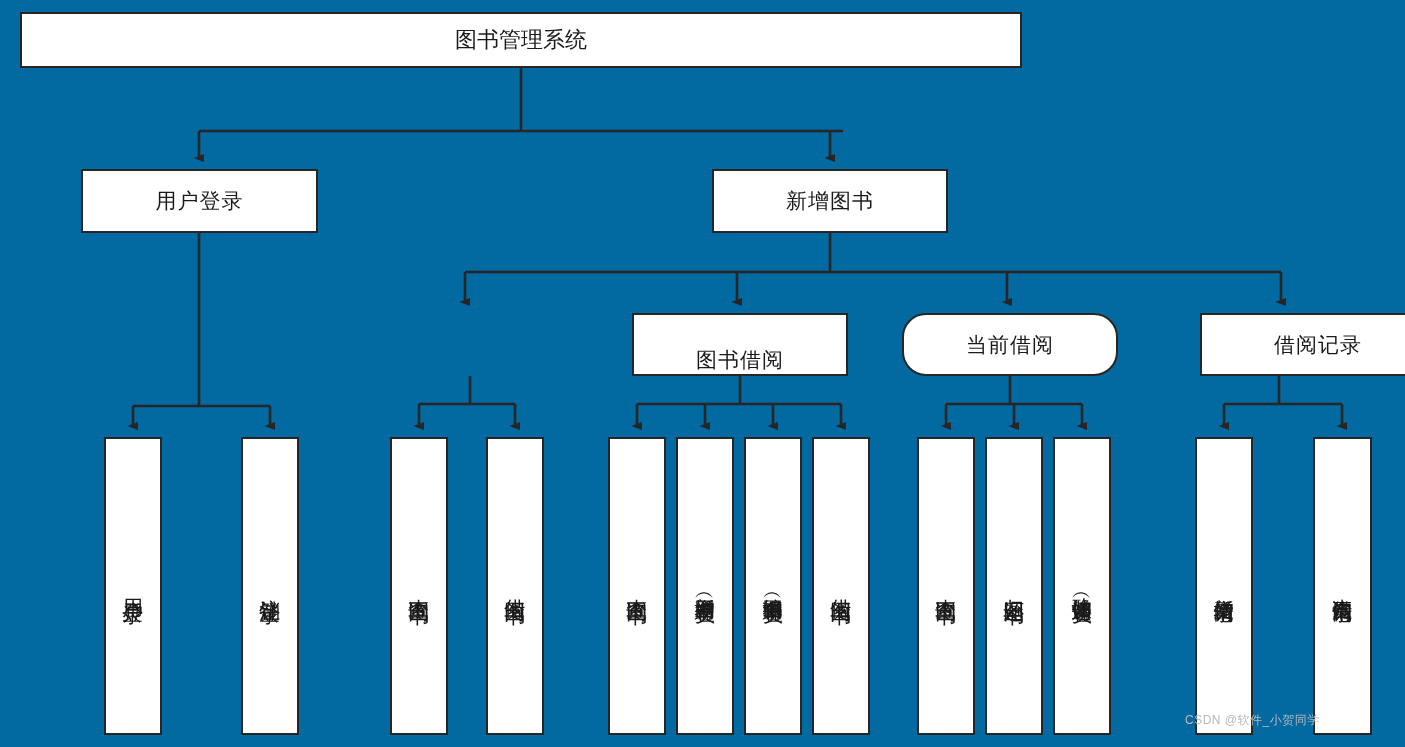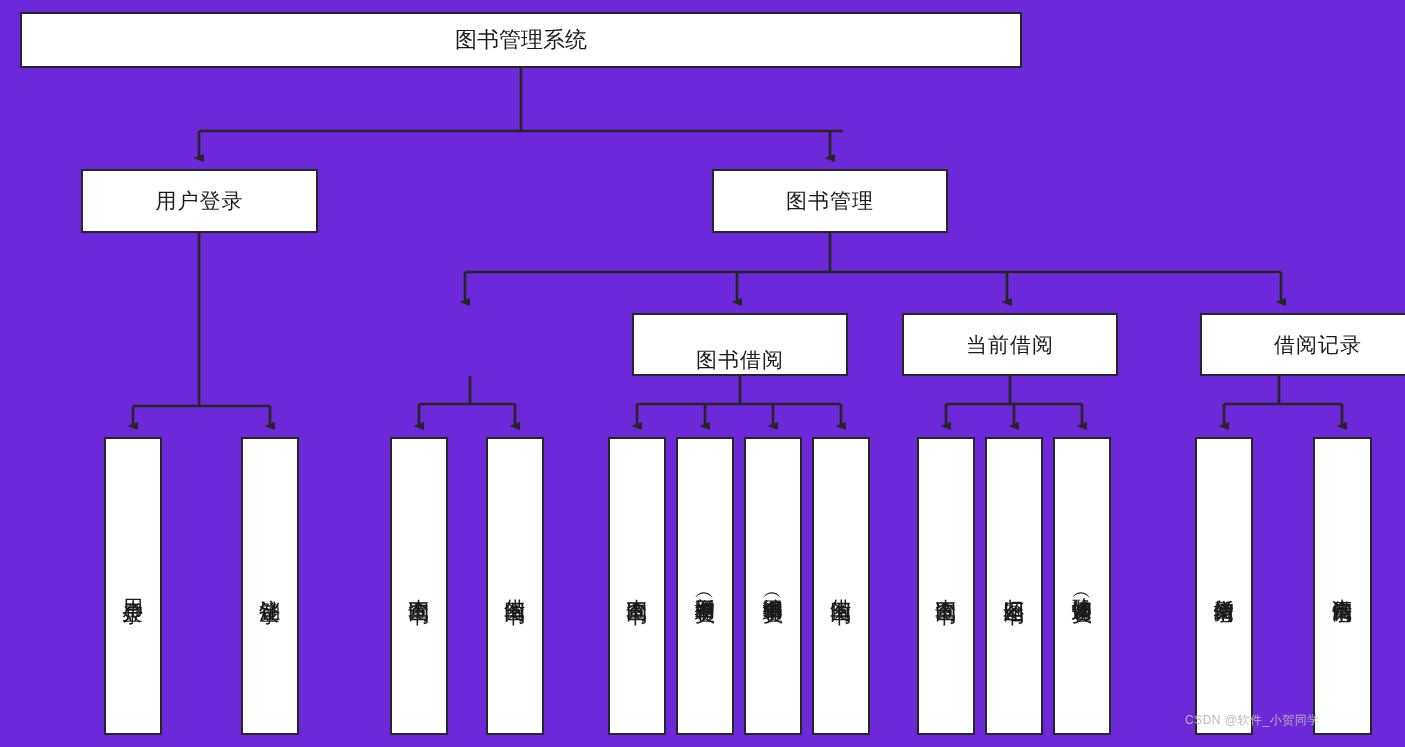--- a/index.html
+++ b/index.html
@@ -7,21 +7,21 @@
     padding: 0;
     background: #ffffff;
   }
   body {
     font-family: "Liberation Sans", "DejaVu Sans", sans-serif;
   }
   #canvas {
     position: relative;
     width: 1405px;
     height: 747px;
-    background: #6d28d9;
+    background: #0369a1;
     overflow: hidden;
   }
   svg.wires {
     position: absolute;
     left: 0;
     top: 0;
     width: 1405px;
     height: 747px;
     pointer-events: none;
   }
@@ -125,27 +125,27 @@
   </svg>
 
   <div class="node root" style="left:20px; top:12px; width:1002px; height:56px;">
     <span>图书管理系统</span>
   </div>
 
   <div class="node h" style="left:81px; top:169px; width:237px; height:64px;">
     <span>用户登录</span>
   </div>
   <div class="node h" style="left:712px; top:169px; width:236px; height:64px;">
-    <span>图书管理</span>
+    <span>新增图书</span>
   </div>
 
   <div class="node h" style="left:632px; top:313px; width:216px; height:63px;align-items:flex-end;">
     <span>图书借阅</span>
   </div>
-  <div class="node h" style="left:902px; top:313px; width:216px; height:63px;">
+  <div class="node h" style="left:902px; top:313px; width:216px; height:63px;border-radius:24px;">
     <span>当前借阅</span>
   </div>
   <div class="node h" style="left:1172px; top:313px; width:236px; height:63px;margin-left:28px;">
     <span>借阅记录</span>
   </div>
 
   <div class="node leaf" style="left:104px; top:437px; width:58px; height:298px;">
     <span class="vtext">用户登录</span>
   </div>
   <div class="node leaf" style="left:241px; top:437px; width:58px; height:298px;">

